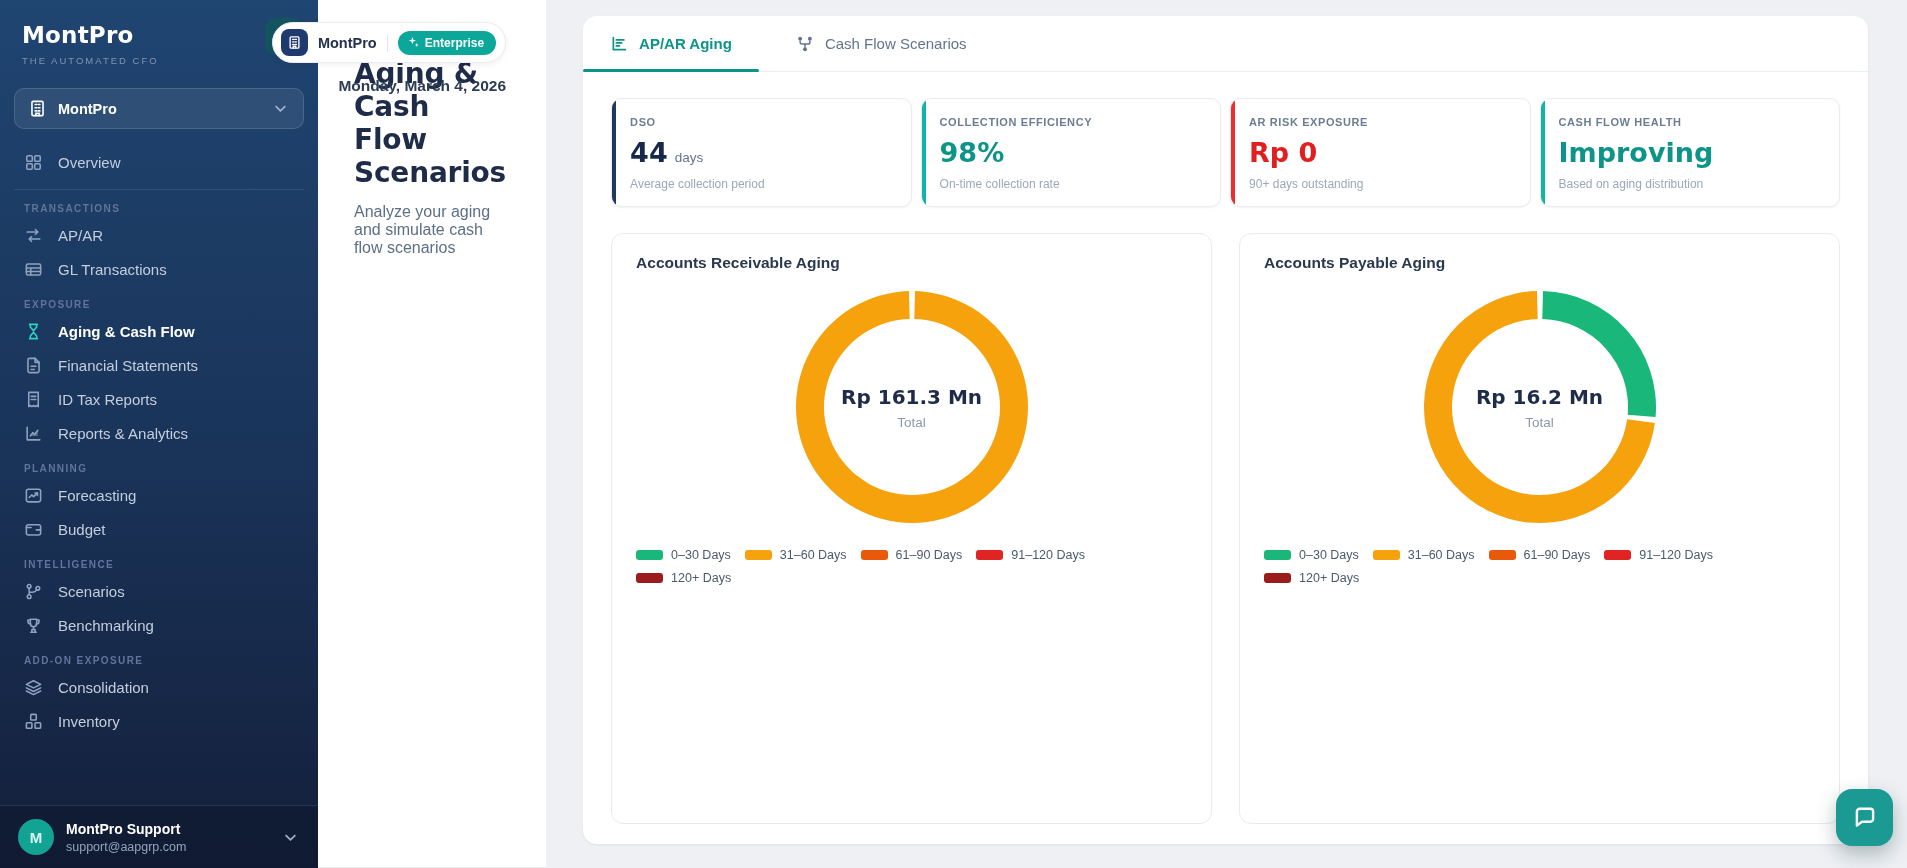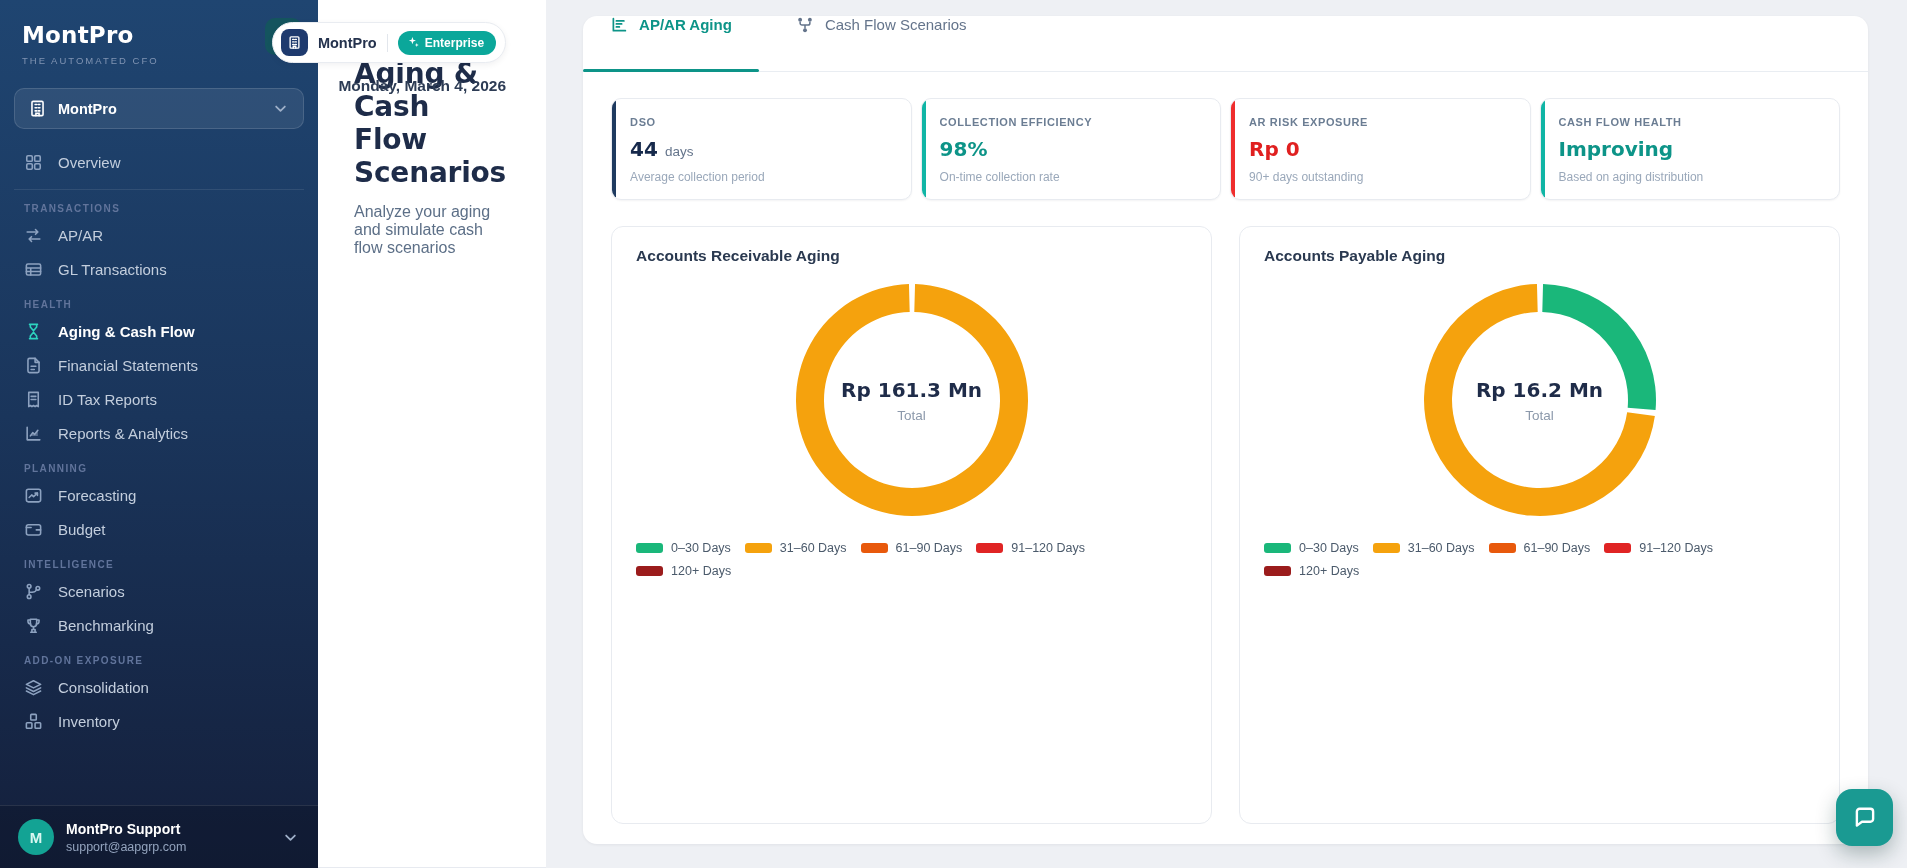--- a/index.html
+++ b/index.html
@@ -88,40 +88,40 @@
 
   .content { flex:1; padding:16px 39px 24px 37px; background:#eef0f4; }
   .panel {
     background:#fff; border-radius:14px; height:100%;
     box-shadow:0 1px 3px rgba(16,24,40,.06); overflow:hidden;
     display:flex; flex-direction:column;
   }
   
   .tabbar { display:flex; gap:10px; border-bottom:1px solid #e9edf2; flex:0 0 56px; }
   .tab {
-    display:flex; gap:11px; padding:0 27px;
+    display:flex; align-items:center; gap:11px; padding:0 27px;
     font-size:15px; color:#64748b; cursor:pointer; position:relative;
   }
   .tab .icn svg { width:18px; height:18px; }
   .tab.active { color:#0d9488; font-weight:bold; }
   .tab.active::after {
     content:""; position:absolute; left:0; right:0; bottom:-1px; height:3px;
     background:#0d9488; border-radius:2px;
   }
   
   .kpis { display:grid; grid-template-columns:repeat(4,1fr); gap:9px; padding:26px 28px 0; }
   .kpi {
     background:#fff; border:1px solid #e8ebf0; border-radius:10px;
     padding:17px 18px 15px; box-shadow:0 1px 2px rgba(16,24,40,.05);
     position:relative; overflow:hidden;
   }
   .kpi::before { content:""; position:absolute; left:0; top:0; bottom:0; width:4px; background:var(--accent); }
   .kpi-label { font-size:11px; letter-spacing:.6px; color:#6b7d93; font-weight:bold; }
   .kpi-value-row { margin-top:9px; display:flex; align-items:baseline; gap:7px; }
-  .kpi-value { font-family:"DejaVu Sans", sans-serif; font-size:20px; font-weight:bold; }
+  .kpi-value { font-family:"DejaVu Sans", sans-serif; font-size:27px; font-weight:bold; }
   .kpi-suffix { font-size:13.5px; color:#64748b; }
   .kpi-sub { font-size:12px; color:#9aa8ba; margin-top:9px; }
   
   .charts { display:grid; grid-template-columns:1fr 1fr; gap:27px; padding:26px 28px 20px; flex:1; }
   .chart-card { border:1px solid #e8ebf0; border-radius:12px; padding:20px 24px 14px; background:#fff; display:flex; flex-direction:column; }
   .chart-title { font-size:15.5px; font-weight:bold; color:#2a3950; }
   .donut-wrap { position:relative; align-self:center; margin-top:10px; width:250px; height:250px; }
   .donut-center {
     position:absolute; inset:0; display:flex; flex-direction:column;
     align-items:center; justify-content:center; pointer-events:none;
@@ -200,21 +200,21 @@
           <span class="icn">
             <svg viewBox="0 0 24 24" fill="none" stroke="currentColor" stroke-width="2" stroke-linecap="round" stroke-linejoin="round">
               <rect x="3" y="5" width="18" height="14" rx="2"></rect>
               <path d="M3 10h18M3 14.5h18M8.5 10v9"></path>
             </svg>
           </span>
           <span class="nav-label">GL Transactions</span>
         </div>
       </div>
       <div class="nav-sec">
-        <div class="sec-label">HEALTH</div>
+        <div class="sec-label">EXPOSURE</div>
         <div class="nav-item active">
           <span class="icn">
             <svg viewBox="0 0 24 24" fill="none" stroke="currentColor" stroke-width="2" stroke-linecap="round" stroke-linejoin="round">
               <path d="M7 3h10M7 21h10M8 3v3.4L12 11l4-4.6V3M8 21v-3.4L12 13l4 4.6V21"></path>
             </svg>
           </span>
           <span class="nav-label">Aging &amp; Cash Flow</span>
         </div>
         <div class="nav-item">
           <span class="icn">

